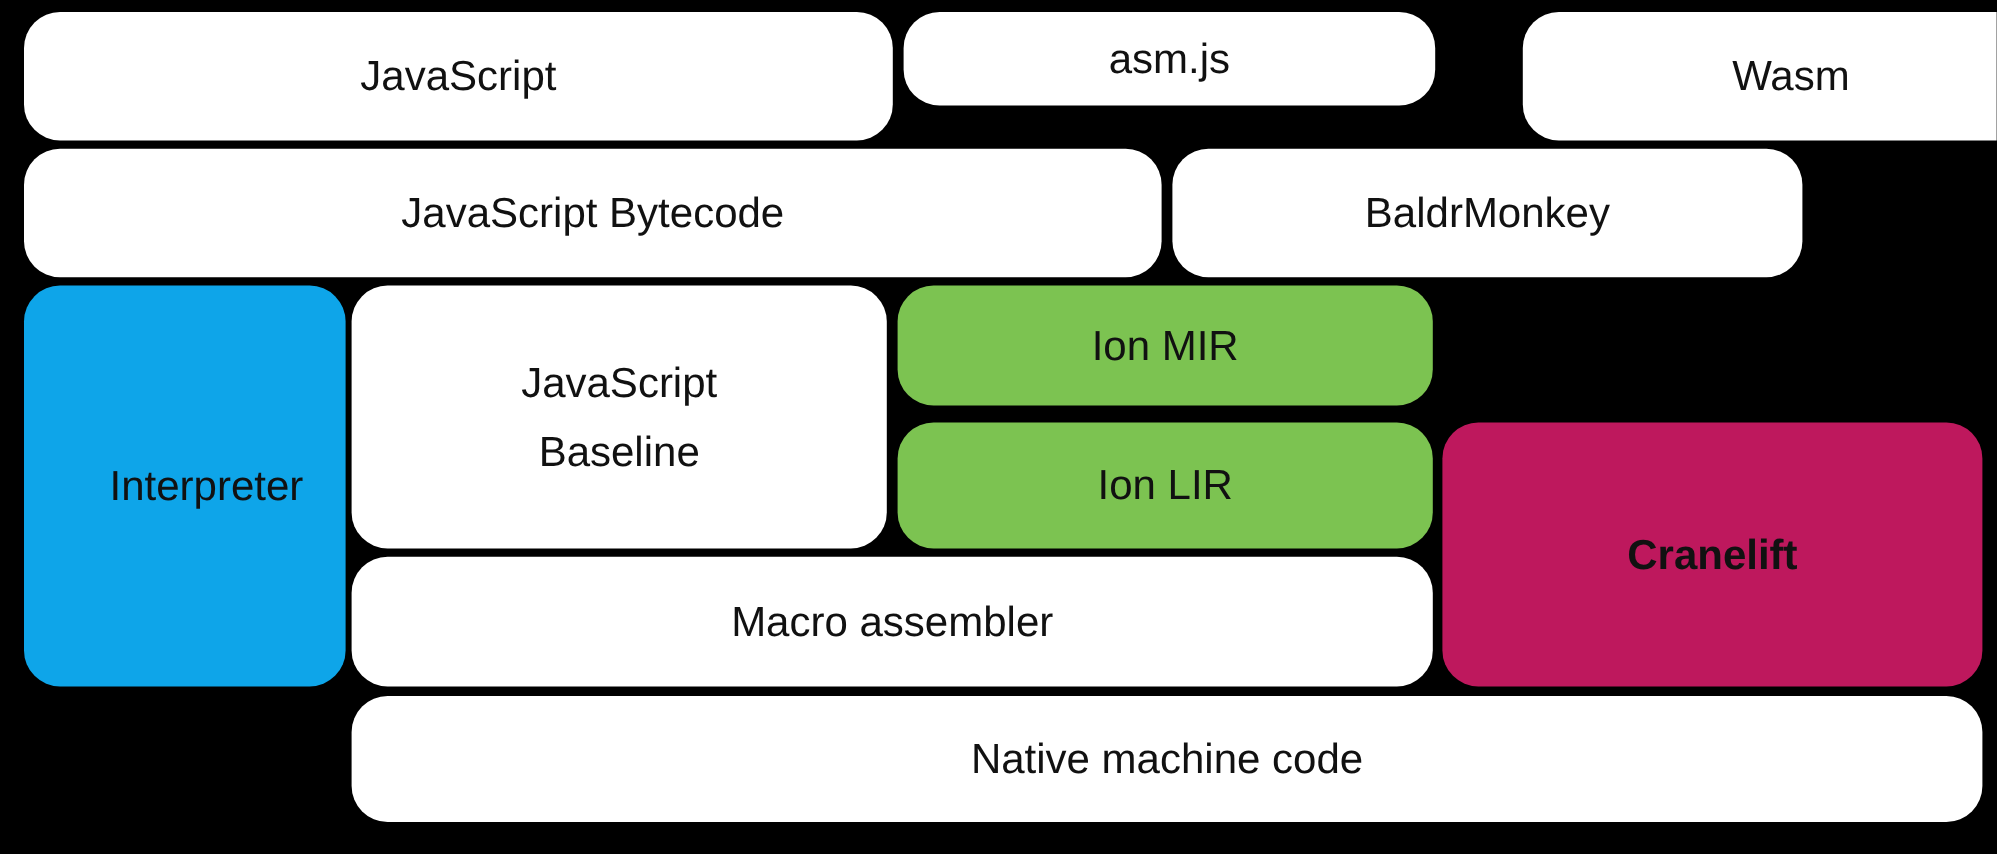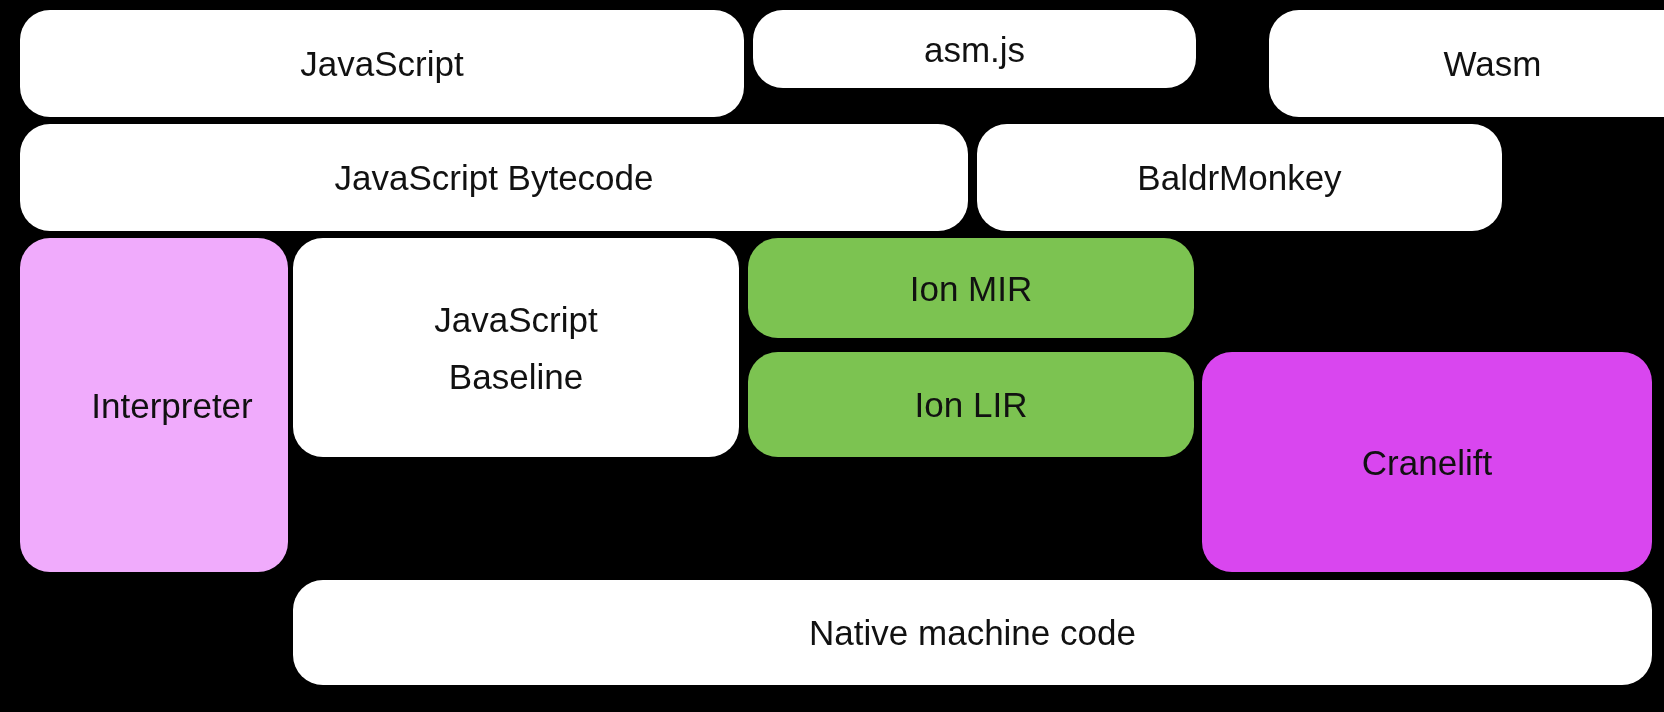--- a/index.html
+++ b/index.html
@@ -22,23 +22,23 @@
     align-items: center;
     justify-content: center;
     flex-direction: column;
     color: #111111;
     font-size: 35px;
     line-height: 57px;
     text-align: center;
     box-sizing: border-box;
   }
   .box.white { background: #FFFFFF; }
-  .box.gray  { background: #f0abfc; padding-left: 36px; }
+  .box.gray  { background: #0ea5e9; padding-left: 36px; }
   .box.green { background: #7CC351; }
-  .box.pink  { background: #d946ef; }
+  .box.pink  { background: #be185d; font-weight: bold; }
 
   
   .b-javascript          { left: 20px;   top: 10px;  width: 724px;  height: 107px; }
   .b-asmjs               { left: 753px;  top: 10px;  width: 443px;  height: 78px; }
   .b-wasm                { left: 1269px; top: 10px;  width: 447px;  height: 107px; }
   .b-javascript-bytecode { left: 20px;   top: 124px; width: 948px;  height: 107px; }
   .b-baldrmonkey         { left: 977px;  top: 124px; width: 525px;  height: 107px; }
   .b-interpreter         { left: 20px;   top: 238px; width: 268px;  height: 334px; }
   .b-javascript-baseline { left: 293px;  top: 238px; width: 446px;  height: 219px; }
   .b-ion-mir             { left: 748px;  top: 238px; width: 446px;  height: 100px; }
@@ -86,18 +86,21 @@
   </div>
 
   <div class="box green b-ion-lir">
     <span>Ion LIR</span>
   </div>
 
   <div class="box pink b-cranelift">
     <span>Cranelift</span>
   </div>
 
+  <div class="box white b-macro-assembler">
+    <span>Macro assembler</span>
+  </div>
 
   <div class="box white b-native-machine-code">
     <span>Native machine code</span>
   </div>
 
 </div>
 
 </body></html>

